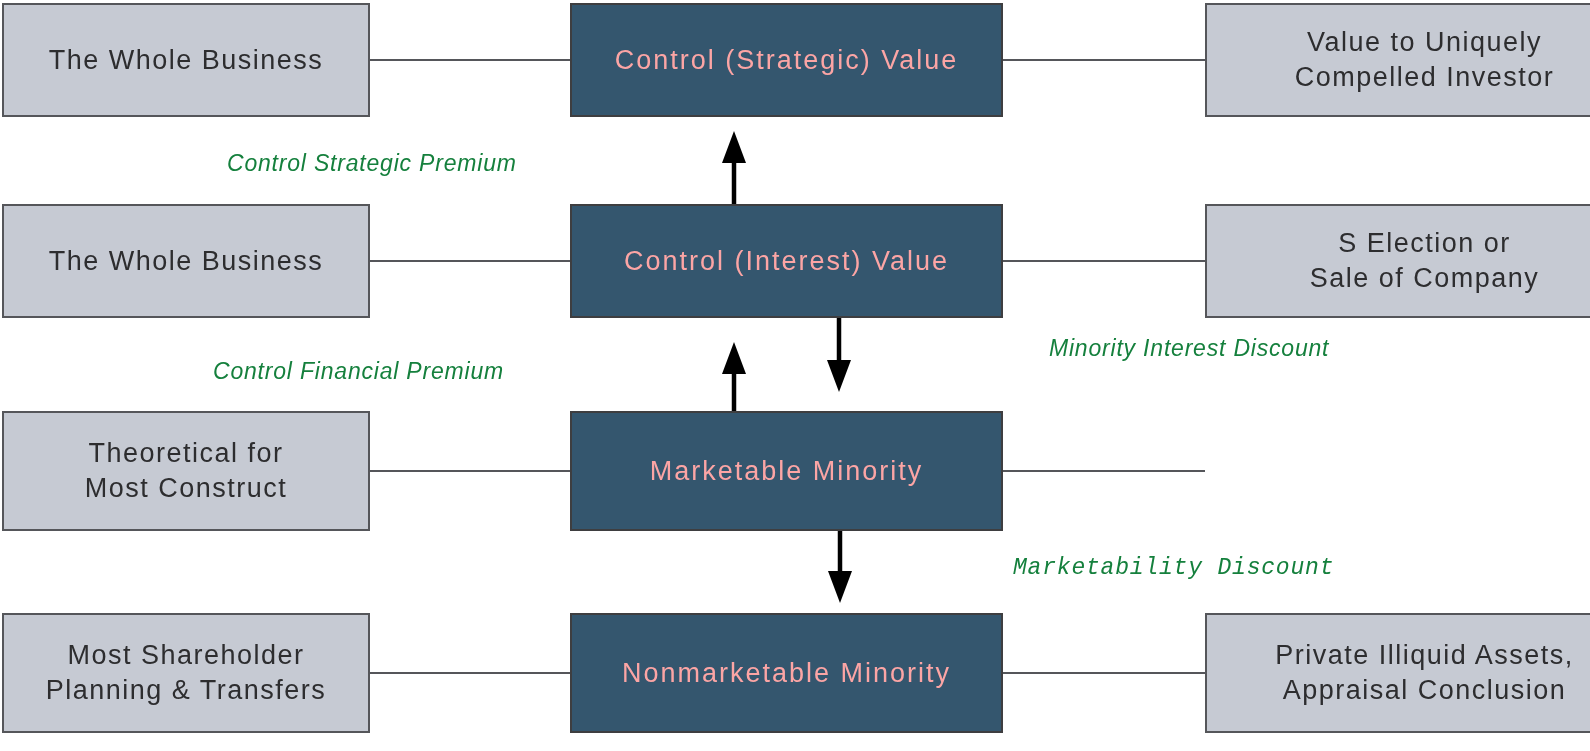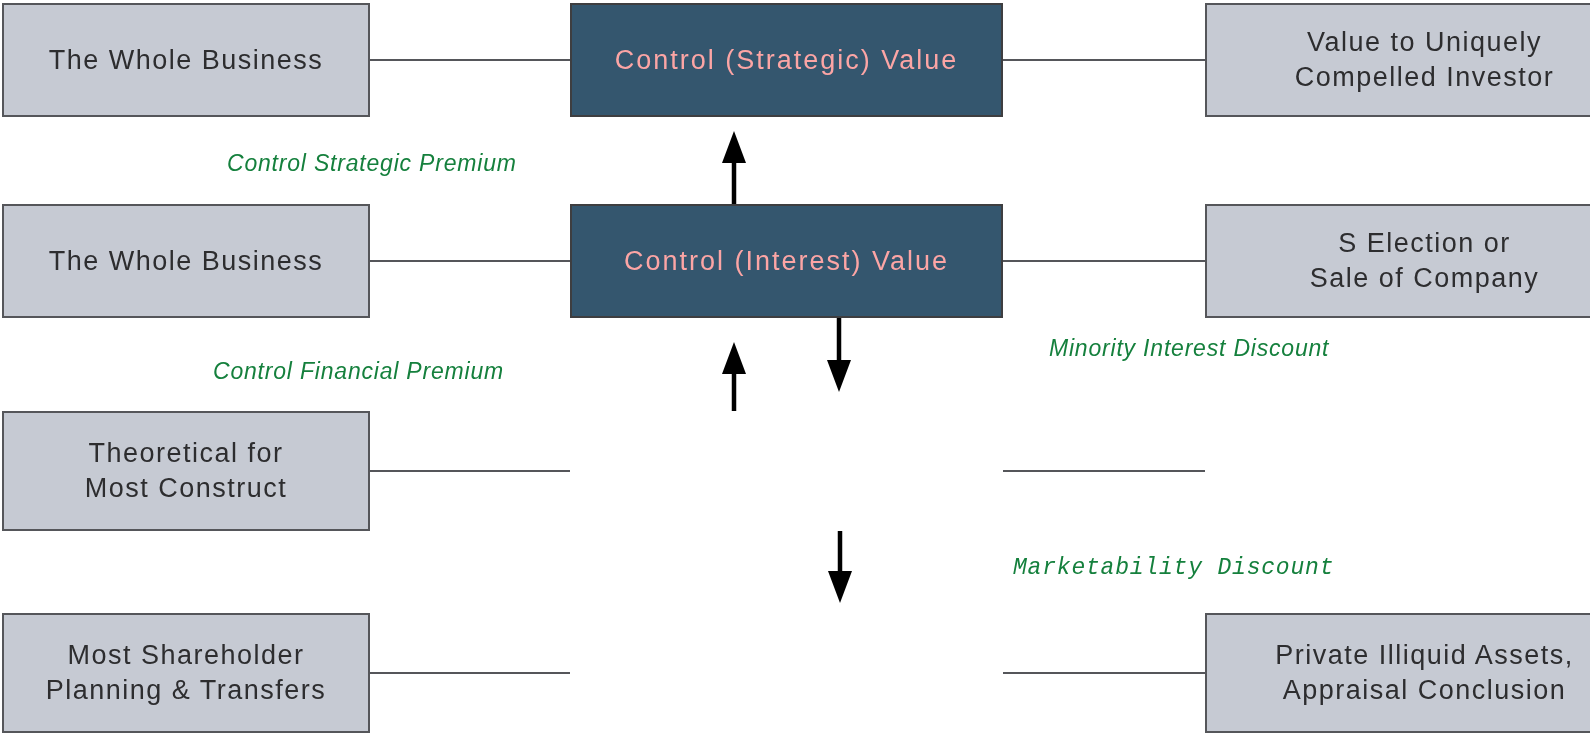--- a/index.html
+++ b/index.html
@@ -89,25 +89,27 @@
 
   <div class="box side colL r1">The Whole Business</div>
   <div class="box centerbox colC r1">Control (Interest) Value</div>
   <div class="box side colR r1">S Election or
 Sale of Company</div>
   <div class="conn connL cy1"></div>
   <div class="conn connR cy1"></div>
 
   <div class="box side colL r2">Theoretical for
 Most Construct</div>
+  <div class="box centerbox colC r2">Marketable Minority</div>
   <div class="conn connL cy2"></div>
   <div class="conn connR cy2"></div>
 
   <div class="box side colL r3">Most Shareholder
 Planning &amp; Transfers</div>
+  <div class="box centerbox colC r3">Nonmarketable Minority</div>
   <div class="box side colR r3">Private Illiquid Assets,
 Appraisal Conclusion</div>
   <div class="conn connL cy3"></div>
   <div class="conn connR cy3"></div>
 
   <div class="plabel lbl1">Control Strategic Premium</div>
   <div class="plabel lbl2">Control Financial Premium</div>
   <div class="plabel lbl3">Minority Interest Discount</div>
   <div class="plabel lbl4">Marketability Discount</div>
 

